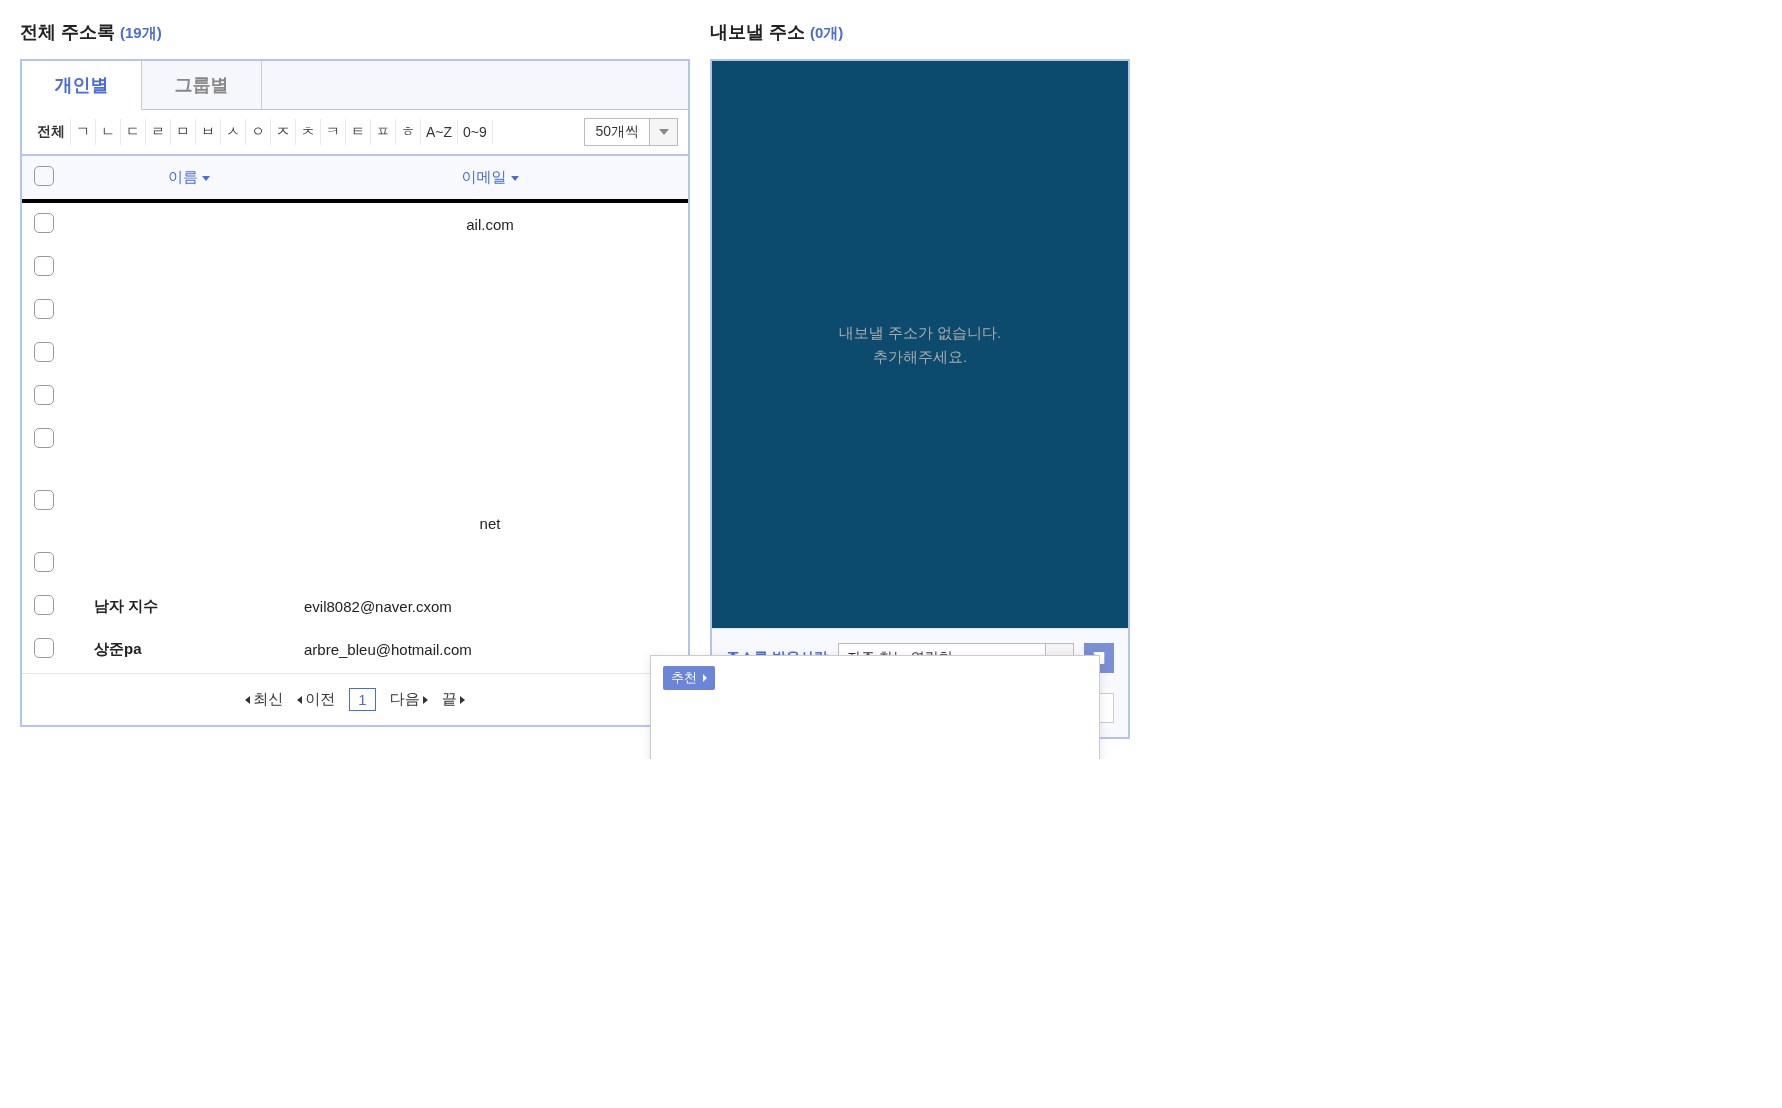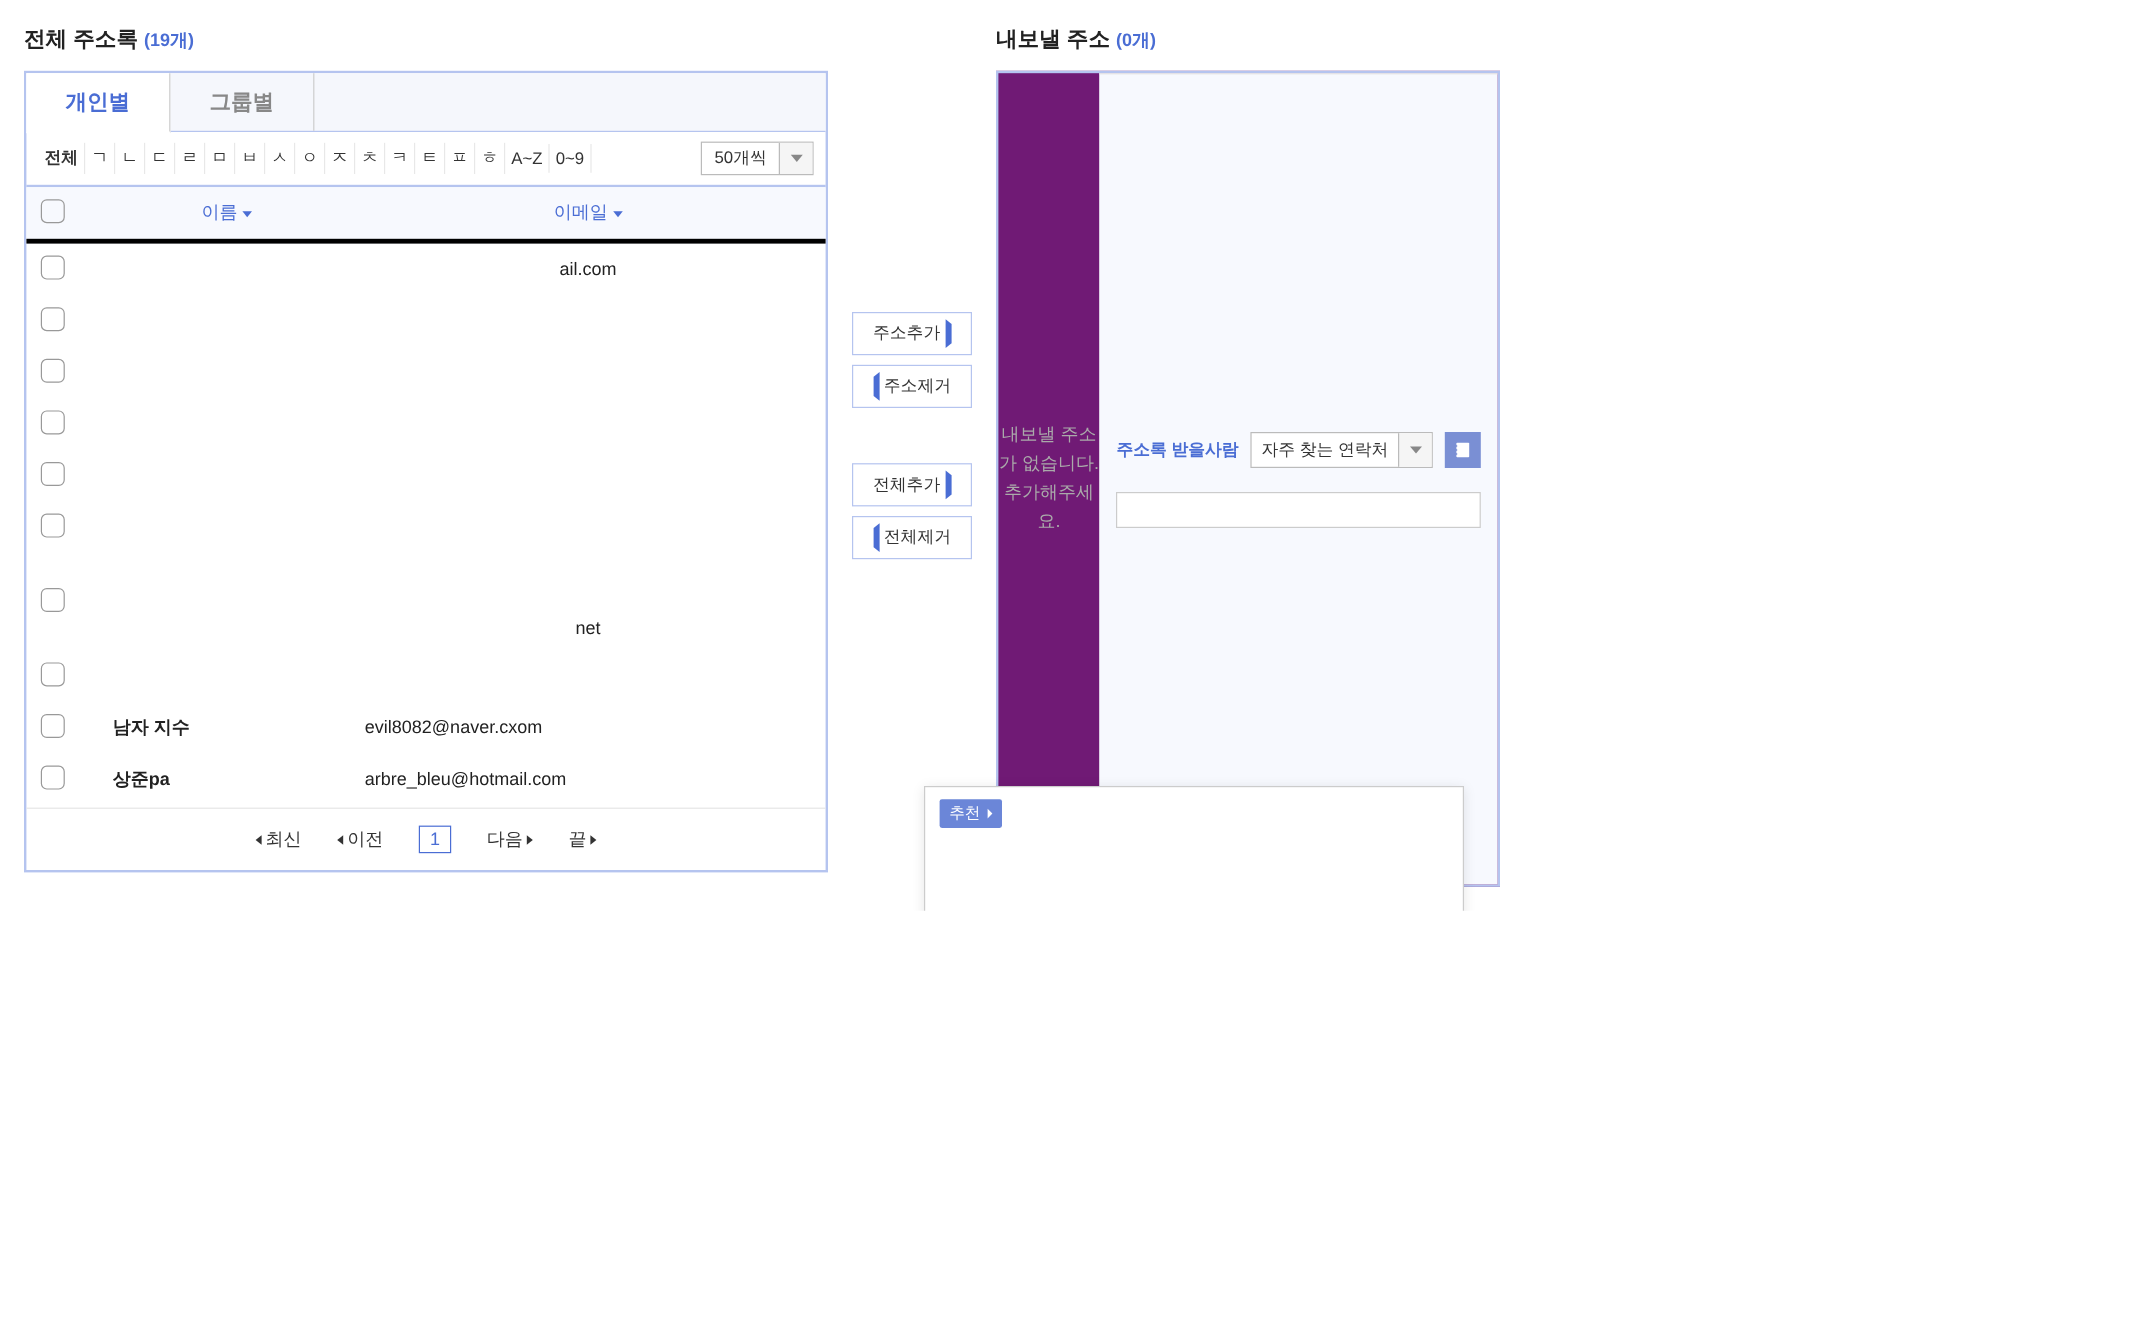--- a/index.html
+++ b/index.html
@@ -168,21 +168,21 @@
 
     .list::-webkit-scrollbar { width: 16px; }
     .list::-webkit-scrollbar-thumb { background: #c5c5c5; border-radius: 8px; border: 4px solid #fff; }
     .list::-webkit-scrollbar-track { background: #fff; }
 
     .pagination {
       display: flex;
       justify-content: center;
       align-items: center;
       padding: 14px;
-      gap: 30px;
+      gap: 14px;
       border-top: 1px solid #e5e5e5;
       font-size: 15px;
     }
     .pg-item { cursor: pointer; color: #333; display: inline-flex; align-items: center; gap: 3px; }
     .pg-arrow-l::before {
       content: "";
       border-top: 4px solid transparent;
       border-bottom: 4px solid transparent;
       border-right: 5px solid #333;
     }
@@ -219,24 +219,24 @@
     .mid-btn .arr-l::before {
       content: "";
       border-top: 4px solid transparent;
       border-bottom: 4px solid transparent;
       border-right: 5px solid #4a6dd4;
     }
     .mid-gap { height: 30px; }
 
     .right-panel {
       border: 2px solid #b5c4ef;
-      background: #701a75;
+      background: #0c4a6e;
       height: 680px;
       display: flex;
-      flex-direction: row;
+      flex-direction: column;
     }
     .right-body {
       flex: 1;
       display: flex;
       align-items: center;
       justify-content: center;
       flex-direction: column;
       color: #aaa;
       font-size: 15px;
       text-align: center;
@@ -435,39 +435,20 @@
       <div class="pagination">
         <span class="pg-item pg-arrow-l">최신</span>
         <span class="pg-item pg-arrow-l">이전</span>
         <span class="pg-current">1</span>
         <span class="pg-item pg-arrow-r">다음</span>
         <span class="pg-item pg-arrow-r">끝</span>
       </div>
     </div>
   </div>
 
-  <div class="col-mid">
-    <div class="mid-btn">
-      <span>주소추가</span>
-      <span class="arr-r"></span>
-    </div>
-    <div class="mid-btn">
-      <span class="arr-l"></span>
-      <span>주소제거</span>
-    </div>
-    <div class="mid-gap"></div>
-    <div class="mid-btn">
-      <span>전체추가</span>
-      <span class="arr-r"></span>
-    </div>
-    <div class="mid-btn">
-      <span class="arr-l"></span>
-      <span>전체제거</span>
-    </div>
-  </div>
 
   <div class="col-right">
     <div class="section-title">
       <span>내보낼 주소</span>
       <span class="count">(0개)</span>
     </div>
 
     <div class="right-panel">
       <div class="right-body">
         <div>내보낼 주소가 없습니다.</div>

